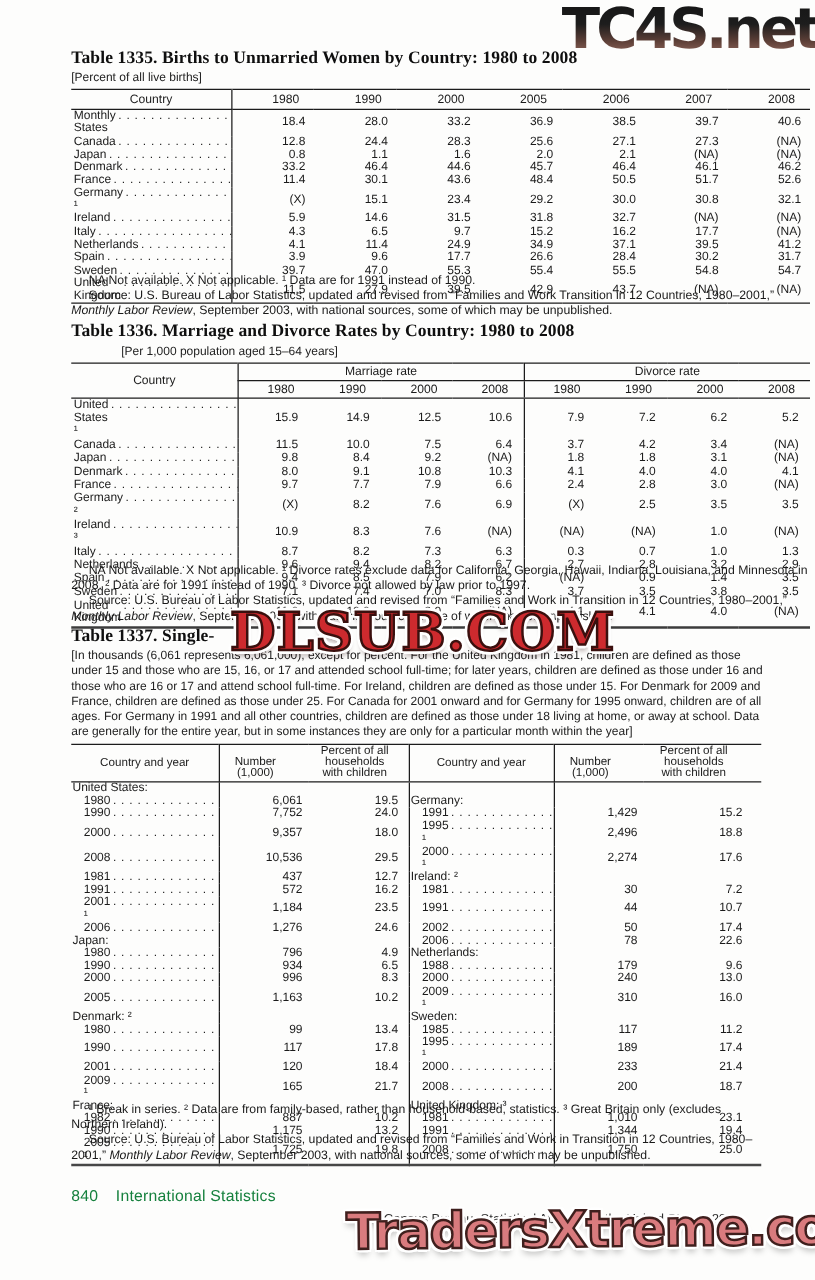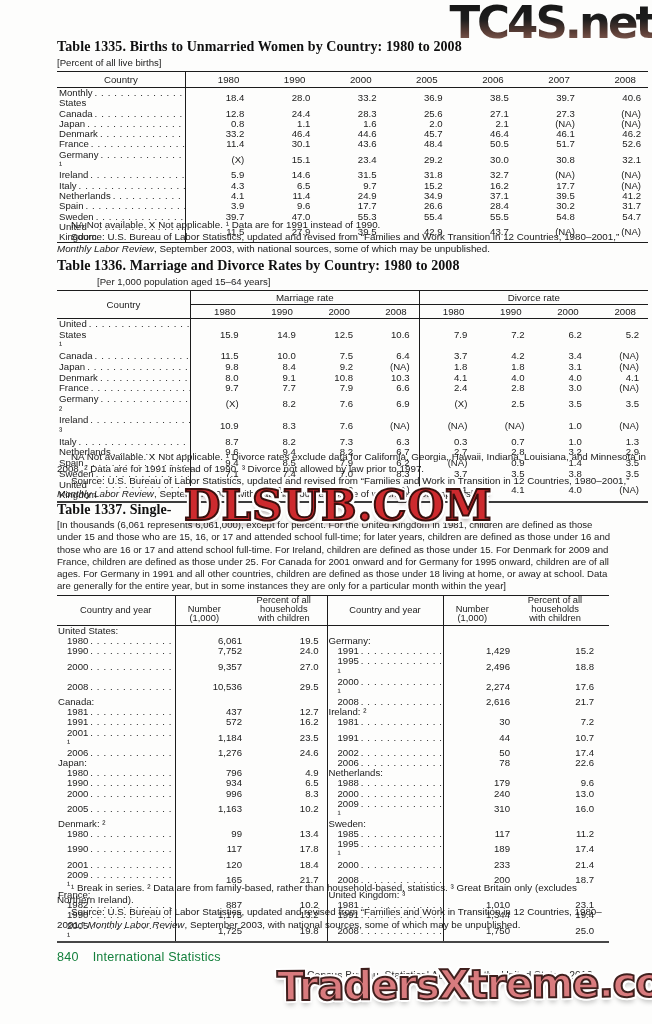--- a/index.html
+++ b/index.html
@@ -632,21 +632,21 @@
           <td class="num pcell rp">15.2</td>
         </tr>
         <tr>
           <td class="brd-r yr">
             <span class="lblcell">
               <span class="lbl">2000</span>
               <span class="dots"></span>
             </span>
           </td>
           <td class="num ncell">9,357</td>
-          <td class="num pcell">27.0</td>
+          <td class="num pcell">18.0</td>
           <td class="brd-l brd-r yr">
             <span class="lblcell">
               <span class="lbl">1995 ¹</span>
               <span class="dots"></span>
             </span>
           </td>
           <td class="num ncell">2,496</td>
           <td class="num pcell rp">18.8</td>
         </tr>
         <tr>
@@ -659,33 +659,20 @@
           <td class="num ncell">10,536</td>
           <td class="num pcell">29.5</td>
           <td class="brd-l brd-r yr">
             <span class="lblcell">
               <span class="lbl">2000 ¹</span>
               <span class="dots"></span>
             </span>
           </td>
           <td class="num ncell">2,274</td>
           <td class="num pcell rp">17.6</td>
-        </tr>
-        <tr>
-          <td class="brd-r seclab">Canada:</td>
-          <td class="num ncell"></td>
-          <td class="num pcell"></td>
-          <td class="brd-l brd-r yr">
-            <span class="lblcell">
-              <span class="lbl">2008</span>
-              <span class="dots"></span>
-            </span>
-          </td>
-          <td class="num ncell">2,616</td>
-          <td class="num pcell rp">21.7</td>
         </tr>
         <tr>
           <td class="brd-r yr">
             <span class="lblcell">
               <span class="lbl">1981</span>
               <span class="dots"></span>
             </span>
           </td>
           <td class="num ncell">437</td>
           <td class="num pcell">12.7</td>

